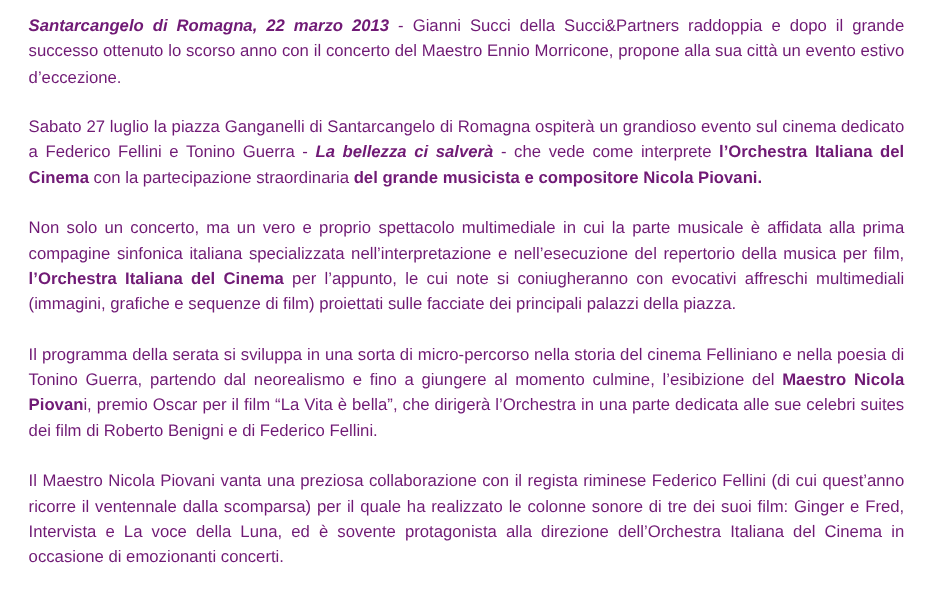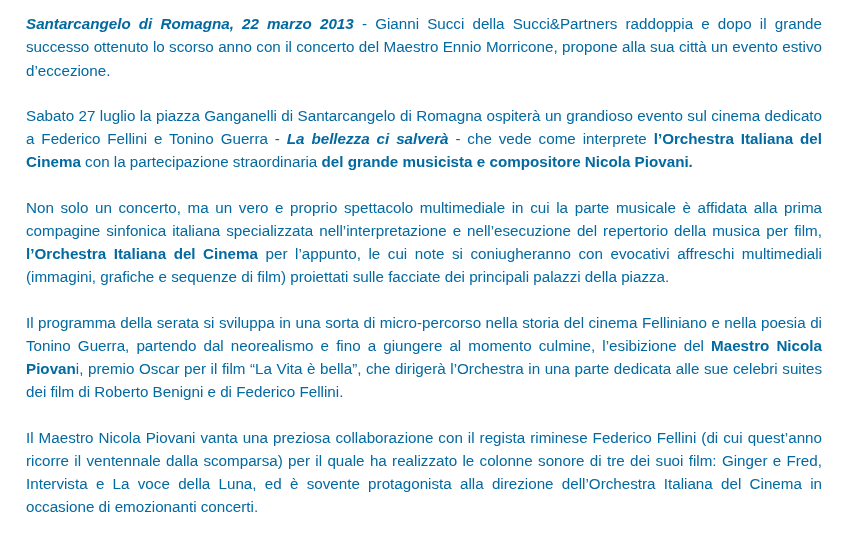--- a/index.html
+++ b/index.html
@@ -18,21 +18,21 @@
     width: 848px;
     height: 541px;
     padding: 12px 26px 0 26px;
     background: #ffffff;
   }
   p {
     margin: 0 0 22px 0;
     font-size: 15.2px;
     line-height: 1.53;
     text-align: justify;
-    color: #0369a1;
+    color: #701a75;
   }
   p:last-child { margin-bottom: 0; }
   .bi { font-style: italic; font-weight: bold; }
   .b { font-weight: bold; }
 </style>
 </head>
 <body>
 
 <div id="doc">
   <p>

